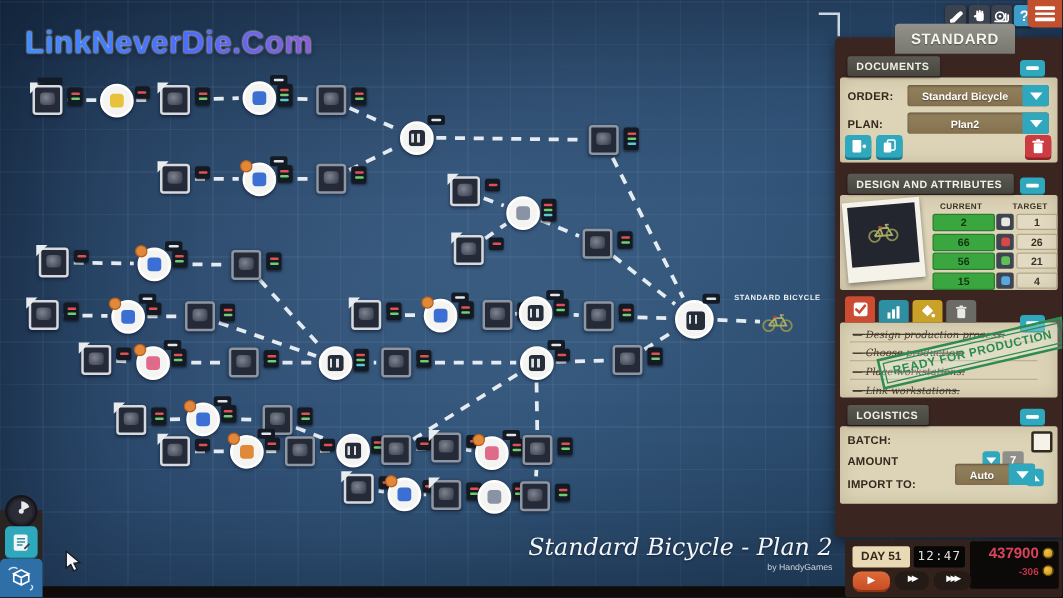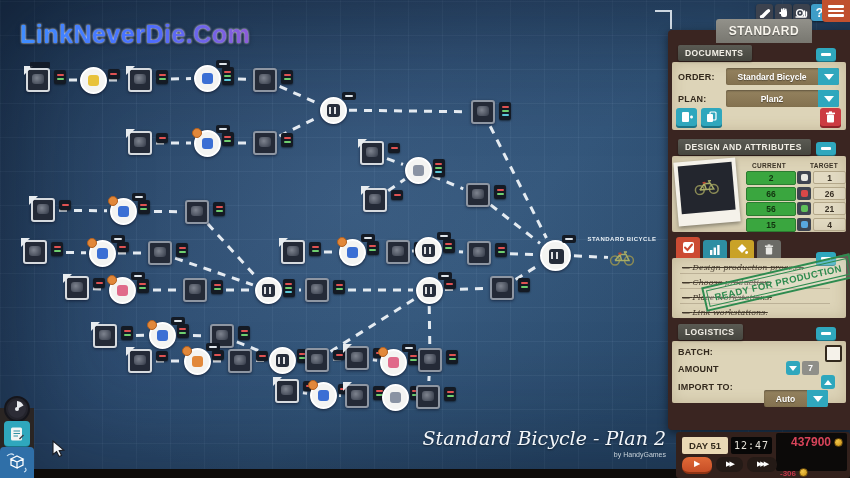--- a/index.html
+++ b/index.html
@@ -111,21 +111,21 @@
      letter-spacing:.8px;display:flex;align-items:center;justify-content:center;text-shadow:0 1px 1px rgba(0,0,0,.4);}
 
   
   #hud{left:676px;top:432px;width:174px;height:46px;background:#33211c;border-radius:3px;z-index:5;}
   #day-box{left:682px;top:437px;width:46px;height:17px;background:#ead9b5;border-radius:2px;color:#332b1d;
      font-size:9.5px;font-weight:bold;text-align:center;line-height:17px;z-index:6;}
   #clock{left:731px;top:437px;width:41px;height:17px;background:#070707;border-radius:2px;color:#e6e3da;
      font-family:"DejaVu Sans Mono",monospace;font-size:10px;text-align:center;line-height:17px;letter-spacing:1px;z-index:6;}
   #money-panel{left:776px;top:433px;width:71px;height:38px;background:#0c0a09;border-radius:2px;z-index:6;padding:2px 4px;box-sizing:border-box;}
   #money-val{color:#d8445a;font-size:12px;font-weight:bold;text-align:right;}
-  #money-delta{color:#c23548;font-size:8px;font-weight:bold;margin-top:19px;}
+  #money-delta{color:#c23548;font-size:8px;font-weight:bold;text-align:right;margin-top:3px;}
   .coin{display:inline-block;width:9px;height:9px;border-radius:50%;vertical-align:-1px;margin-left:3px;
      background:radial-gradient(circle at 35% 35%, #f0c54a, #d9a426 60%, #8a6414);border:1px solid #6e4e0e;box-sizing:border-box;}
   .speedbtn{height:15px;border-radius:7px;z-index:6;color:#fff;text-align:center;line-height:14px;}
   #play-btn{left:682px;top:457px;width:30px;background:linear-gradient(#e06a38,#c74e26);border-bottom:2px solid #8e3314;font-size:8px;}
   #ff-btn{left:716px;top:457px;width:27px;background:#241a16;font-size:7px;letter-spacing:-2px;}
   #fff-btn{left:747px;top:457px;width:30px;background:#241a16;font-size:7px;letter-spacing:-2px;}
 
   
   #bottom-bar{left:0;top:469px;width:850px;height:9px;background:#0e0b09;z-index:4;}
   #footer-title{left:400px;top:427px;width:266px;text-align:right;color:#f2f6fa;font-family:"DejaVu Serif",serif;
@@ -705,21 +705,21 @@
   <div class="chip abs" style="left:678px;top:324px;">LOGISTICS</div>
   <div class="minbtn abs" style="left:816px;top:327px;"></div>
   <div class="card abs" style="left:672px;top:341px;width:174px;height:62px;"></div>
   <div class="plabel abs" style="left:678px;top:347px;">BATCH:</div>
   <div id="batch-box" class="abs" style="left:825px;top:345px;"></div>
   <div class="plabel abs" style="left:678px;top:364px;">AMOUNT</div>
   <div class="stepbtn down abs" style="left:786px;top:361px;"></div>
   <div id="amount-box" class="abs" style="left:802px;top:361px;">7</div>
   <div class="stepbtn up abs" style="left:821px;top:361px;"></div>
   <div class="plabel abs" style="left:678px;top:382px;">IMPORT TO:</div>
-  <div class="ddown abs" style="left:764px;top:390px;width:64px;">
+  <div class="ddown abs" style="left:764px;top:371px;width:64px;">
     <span>Auto</span>
     <div class="chev"></div>
   </div>
 
   <div id="footer-title" class="abs">Standard Bicycle - Plan 2</div>
   <div id="footer-byline" class="abs">by HandyGames</div>
   <div id="bottom-bar" class="abs"></div>
 
   <div id="hud" class="abs"></div>
   <div id="day-box" class="abs">DAY 51</div>

